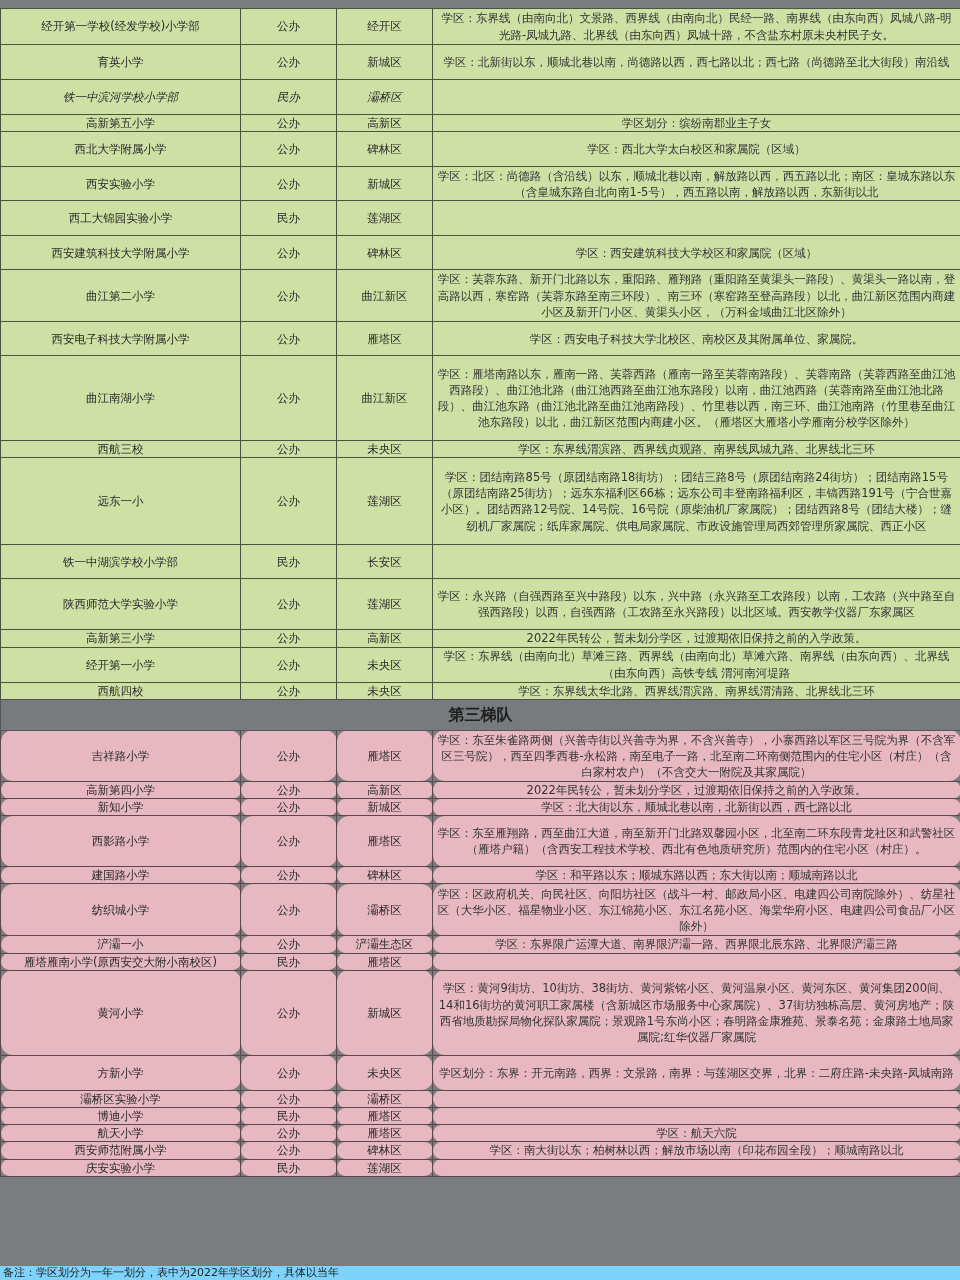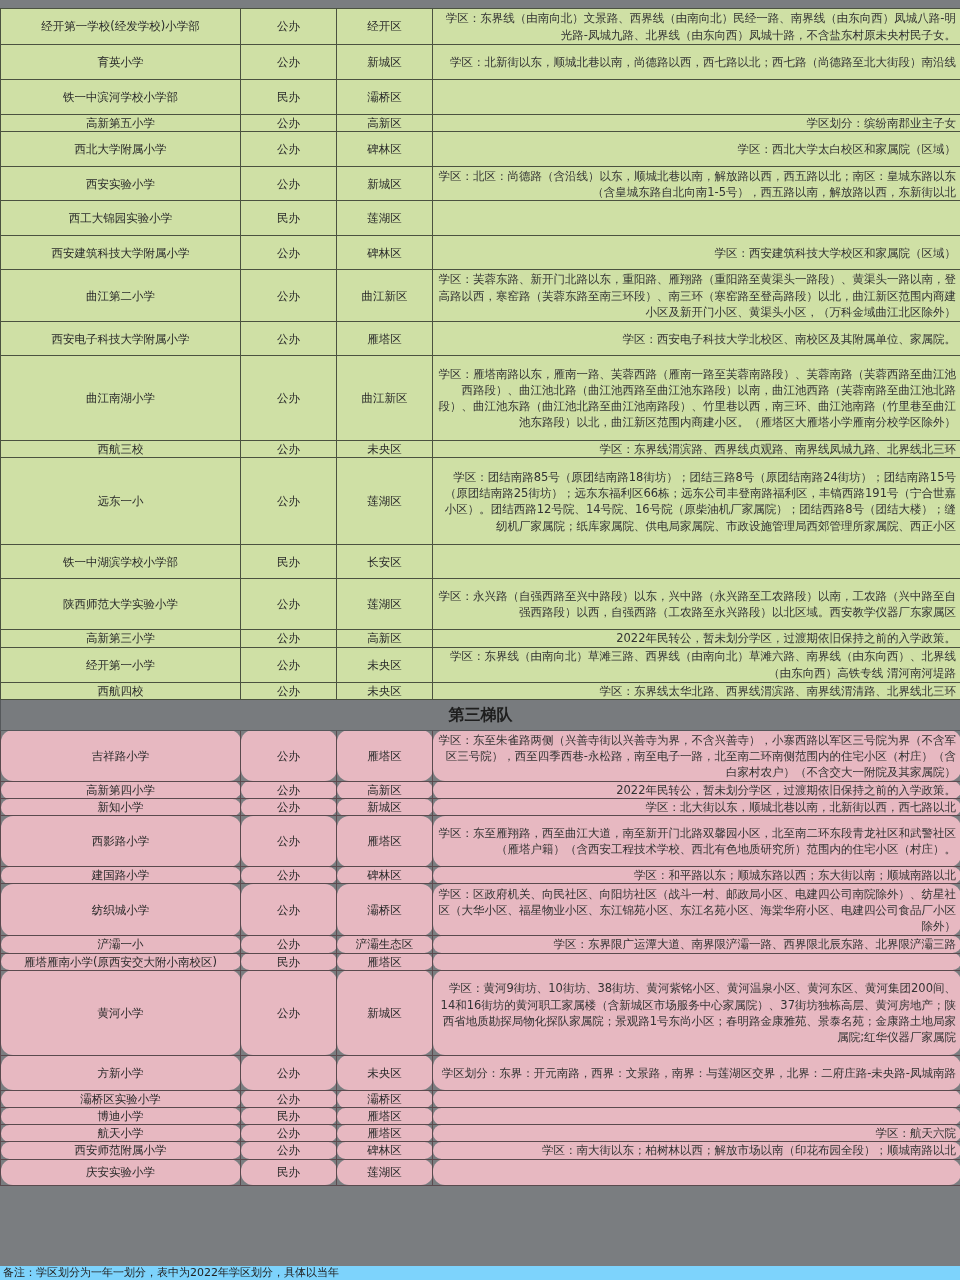--- a/index.html
+++ b/index.html
@@ -23,21 +23,21 @@
     vertical-align: middle;
     overflow: hidden;
   }
   col.c-name { width: 240px; }
   col.c-type { width: 96px; }
   col.c-dist { width: 96px; }
   col.c-zone { width: 528px; }
   tr.green td { background: #cfe0a5; }
   tr.pink td { background: #e7b8c1; border-color: #5a4a4e; border-radius: 12px; }
   td.name, td.type, td.dist { text-align: center; font-size: 12px; }
-  td.zone { text-align: right; font-size: 11.3px; color: #333; padding-left: 5px; padding-right: 70px;}
+  td.zone { text-align: center; font-size: 11.3px; color: #333; padding-left: 5px; padding-right: 70px;}
   tr.section td {
     background: #787b7e; color: #1e1e1e; text-align: center;
     font-weight: bold; font-size: 16px; height: 30px; border-color: #55585b;
   }
   .note {
     position: absolute; left: 0; top: 1266px; width: 960px; height: 14px;
     background: #7dd3fc; font-size: 11px; line-height: 14px; padding-left: 3px; color: #222;
     box-sizing: border-box;
   }
 </style>
@@ -59,21 +59,21 @@
         <td class="type">公办</td>
         <td class="dist">经开区</td>
         <td class="zone">学区：东界线（由南向北）文景路、西界线（由南向北）民经一路、南界线（由东向西）凤城八路-明光路-凤城九路、北界线（由东向西）凤城十路，不含盐东村原未央村民子女。</td>
       </tr>
       <tr class="green" style="height: 35px;">
         <td class="name">育英小学</td>
         <td class="type">公办</td>
         <td class="dist">新城区</td>
         <td class="zone">学区：北新街以东，顺城北巷以南，尚德路以西，西七路以北；西七路（尚德路至北大街段）南沿线</td>
       </tr>
-      <tr class="green" style="height: 35px;">
+      <tr class="green" style="height: 35px; font-style: italic;">
         <td class="name">铁一中滨河学校小学部</td>
         <td class="type">民办</td>
         <td class="dist">灞桥区</td>
         <td class="zone"></td>
       </tr>
       <tr class="green" style="height: 17px;">
         <td class="name">高新第五小学</td>
         <td class="type">公办</td>
         <td class="dist">高新区</td>
         <td class="zone">学区划分：缤纷南郡业主子女</td>
@@ -242,21 +242,21 @@
         <td class="type">公办</td>
         <td class="dist">雁塔区</td>
         <td class="zone">学区：航天六院</td>
       </tr>
       <tr class="pink" style="height: 17px;">
         <td class="name">西安师范附属小学</td>
         <td class="type">公办</td>
         <td class="dist">碑林区</td>
         <td class="zone">学区：南大街以东；柏树林以西；解放市场以南（印花布园全段）；顺城南路以北</td>
       </tr>
-      <tr class="pink" style="height: 26px;">
+      <tr class="pink" style="height: 17px;">
         <td class="name">庆安实验小学</td>
         <td class="type">民办</td>
         <td class="dist">莲湖区</td>
         <td class="zone"></td>
       </tr>
     </tbody>
 </table>
 
 <div class="note">备注：学区划分为一年一划分，表中为2022年学区划分，具体以当年</div>
 

